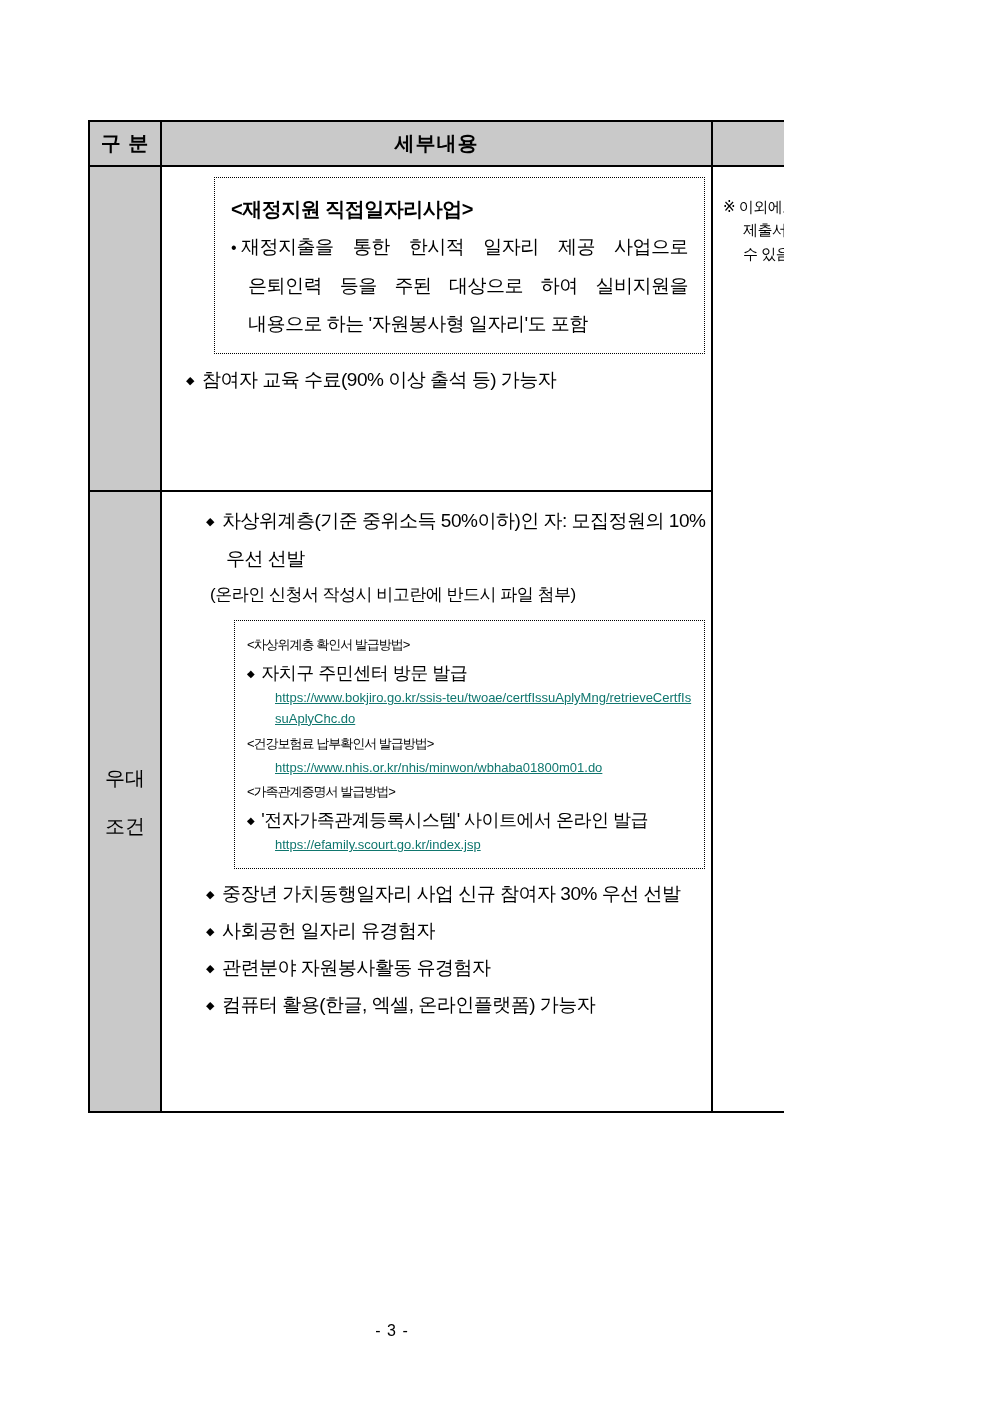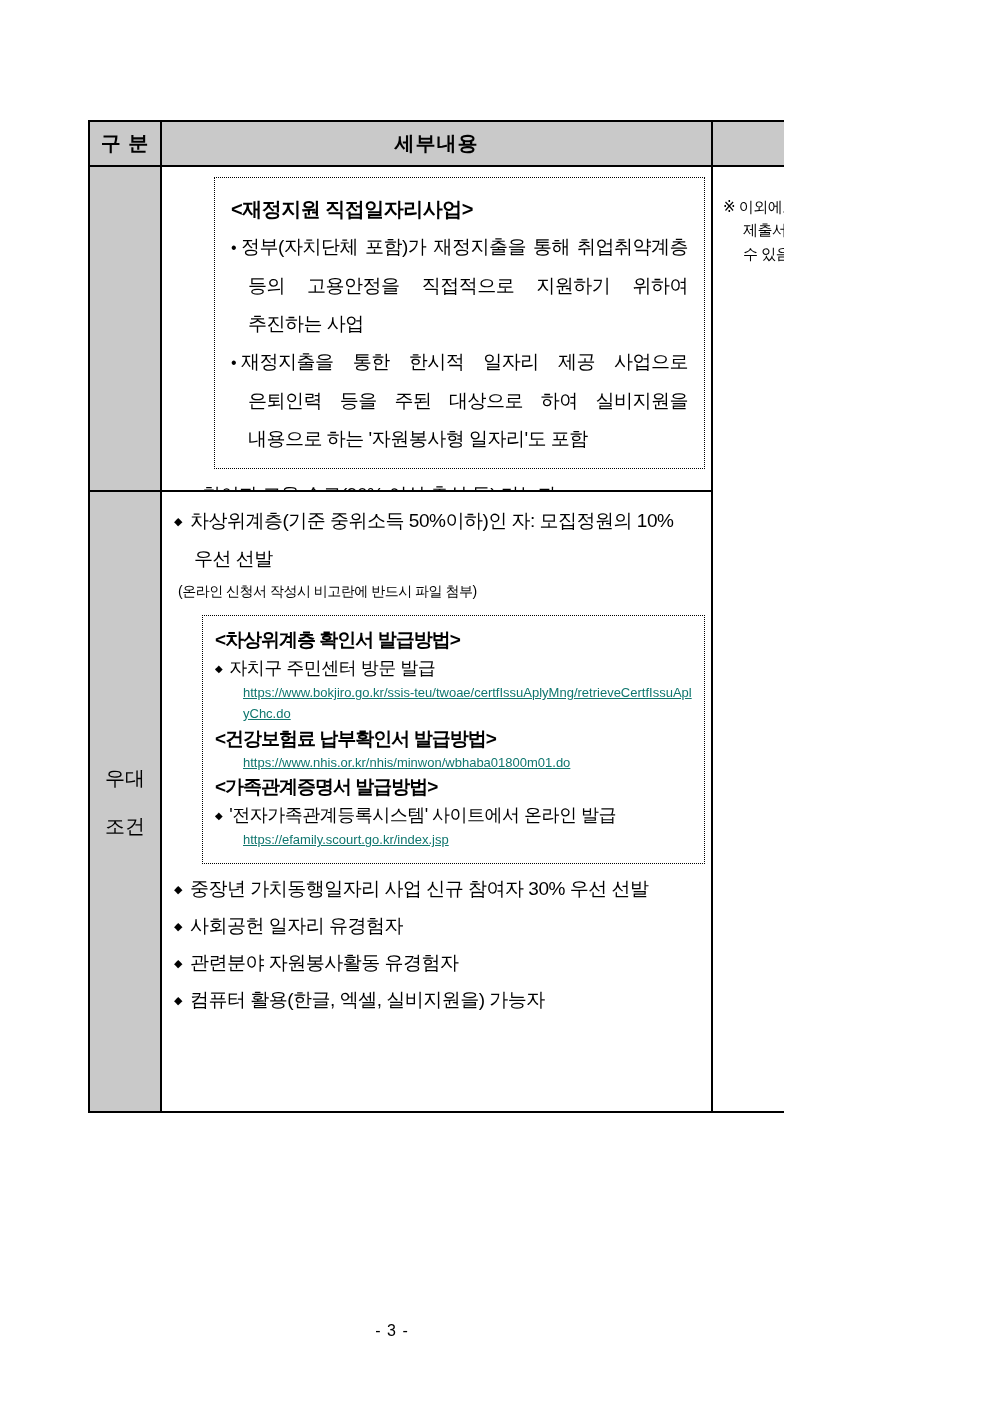--- a/index.html
+++ b/index.html
@@ -21,42 +21,42 @@
   .hdr { display: flex; align-items: center; justify-content: center;
     font-weight: bold; font-size: 20px; letter-spacing: 1px; }
 
   .h1 { grid-column: 1; grid-row: 1; }
   .h2 { grid-column: 2; grid-row: 1; }
   .h3 { grid-column: 3; grid-row: 1; }
   .r1c1 { grid-column: 1; grid-row: 2; }
   .r1c2 { grid-column: 2; grid-row: 2; padding: 6px 4px 0 18px; }
   .c3m  { grid-column: 3; grid-row: 2 / 4; padding: 28px 6px 0 10px; }
   .r2c1 { grid-column: 1; grid-row: 3; display: flex; align-items: center; justify-content: center; }
-  .r2c2 { grid-column: 2; grid-row: 3; padding: 8px 4px 0 6px; }
+  .r2c2 { grid-column: 2; grid-row: 3; padding: 8px 4px 0 6px; margin-left: 32px; }
 
   .row-label { font-size: 20px; text-align: center; white-space: pre-line; line-height: 2.4; }
 
   .remark-note { font-size: 15px; line-height: 1.55; letter-spacing: -0.5px;
     padding-left: 20px; text-indent: -20px; word-break: keep-all; }
 
   .dotted-box { border: 1px dotted #000; }
   .box1 { margin: 4px 2px 14px 34px; padding: 12px 16px 10px 16px; }
   .box1-title { font-weight: bold; font-size: 20px; line-height: 38px; letter-spacing: -0.5px; }
   .box1-bullet { font-size: 19px; line-height: 38px; text-align: justify; word-break: keep-all;
     padding-left: 17px; text-indent: -17px; letter-spacing: -0.5px; }
   .box1-bullet .rb { font-size: 16px; margin-right: 5px; }
 
   .main-bullet { font-size: 19px; line-height: 24px; margin: 13px 0 0 6px;
     word-break: keep-all; letter-spacing: -0.5px; padding-left: 20px; text-indent: -20px; }
   .main-bullet .db { font-size: 11px; vertical-align: 2px; margin-right: 8px; }
   .first-bullet { line-height: 37px; margin-top: 2px; }
-  .paren-note { font-size: 14px; letter-spacing: -0.5px; margin: 6px 0 0 10px; }
+  .paren-note { font-size: 17px; letter-spacing: -0.5px; margin: 6px 0 0 10px; }
 
   .box2 { margin: 14px 2px 10px 34px; padding: 10px 12px 12px 12px; }
-  .box2-title { font-weight: bold; font-size: 19px; line-height: 28px; letter-spacing: -1px; }
+  .box2-title { font-weight: normal; font-size: 13px; line-height: 28px; letter-spacing: -1px; }
   .box2-item { font-size: 18px; line-height: 28px; letter-spacing: -0.5px;
     padding-left: 16px; text-indent: -16px; }
   .box2-item .db { font-size: 10px; vertical-align: 2px; margin-right: 7px; }
   .box2-link { display: block; margin-left: 28px; font-size: 13px; line-height: 1.6;
     color: #0f766e; text-decoration: underline; word-break: break-all; letter-spacing: 0; }
 
   .footer { position: absolute; left: 0; width: 100%; top: 1322px; text-align: center;
     font-size: 16px; letter-spacing: 1px; }
 </style>
 </head>
@@ -68,21 +68,20 @@
 
     <div class="cell gray bR bB hdr h1">구 분</div>
     <div class="cell gray bR bB hdr h2">세부내용</div>
     <div class="cell gray bB hdr h3">비 고</div>
 
     <div class="cell gray bR bB r1c1"></div>
 
     <div class="cell bR bB r1c2">
       <div class="dotted-box box1">
         <div class="box1-title">&lt;재정지원 직접일자리사업&gt;</div>
-        <div class="box1-bullet"><span class="rb">•</span><span>정부(자치단체 포함)가 재정지출을 통해 취업취약계층 등의 고용안정을 직접적으로 지원하기 위하여 추진하는 사업</span></div>
         <div class="box1-bullet"><span class="rb">•</span><span>재정지출을 통한 한시적 일자리 제공 사업으로 은퇴인력 등을 주된 대상으로 하여 실비지원을 내용으로 하는 '자원봉사형 일자리'도 포함</span></div>
       </div>
       <div class="main-bullet"><span class="db">◆</span><span>참여자 교육 수료(90% 이상 출석 등) 가능자</span></div>
 
     </div>
 
     <div class="cell gray bR r2c1">
       <div class="row-label">우대
 조건</div>
     </div>
@@ -104,19 +103,19 @@
         <a class="box2-link">https://www.nhis.or.kr/nhis/minwon/wbhaba01800m01.do</a>
 
         <div class="box2-title">&lt;가족관계증명서 발급방법&gt;</div>
         <div class="box2-item"><span class="db">◆</span><span>'전자가족관계등록시스템' 사이트에서 온라인 발급</span></div>
         <a class="box2-link">https://efamily.scourt.go.kr/index.jsp</a>
       </div>
 
       <div class="main-bullet"><span class="db">◆</span><span>중장년 가치동행일자리 사업 신규 참여자 30% 우선 선발</span></div>
       <div class="main-bullet"><span class="db">◆</span><span>사회공헌 일자리 유경험자</span></div>
       <div class="main-bullet"><span class="db">◆</span><span>관련분야 자원봉사활동 유경험자</span></div>
-      <div class="main-bullet"><span class="db">◆</span><span>컴퓨터 활용(한글, 엑셀, 실비지원을) 가능자</span></div>
+      <div class="main-bullet"><span class="db">◆</span><span>컴퓨터 활용(한글, 엑셀, 온라인플랫폼) 가능자</span></div>
     </div>
 
   </div>
 
   <div class="footer">- 3 -</div>
 </div>
 
 </body></html>

